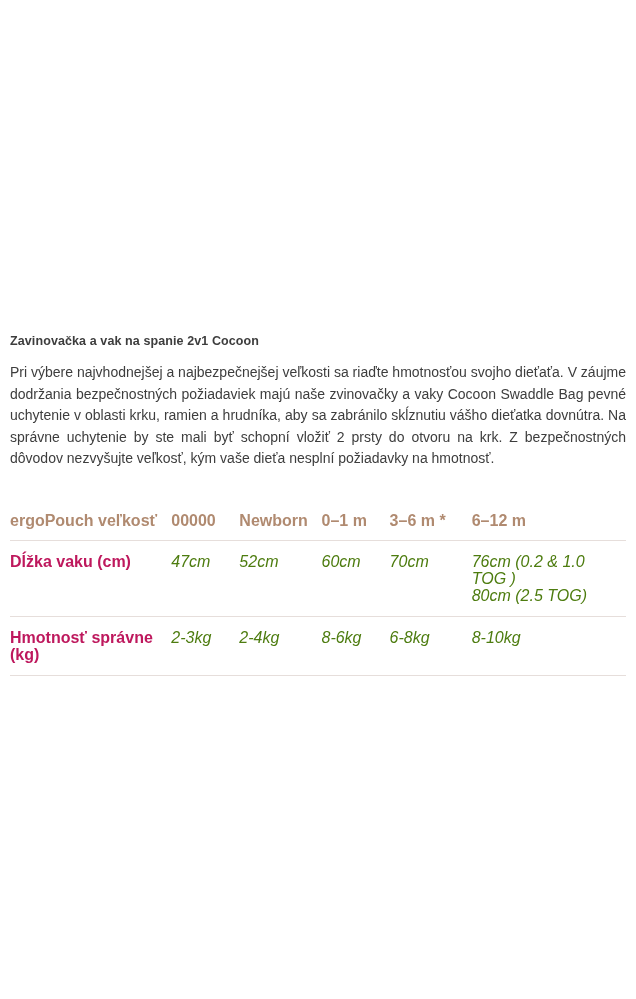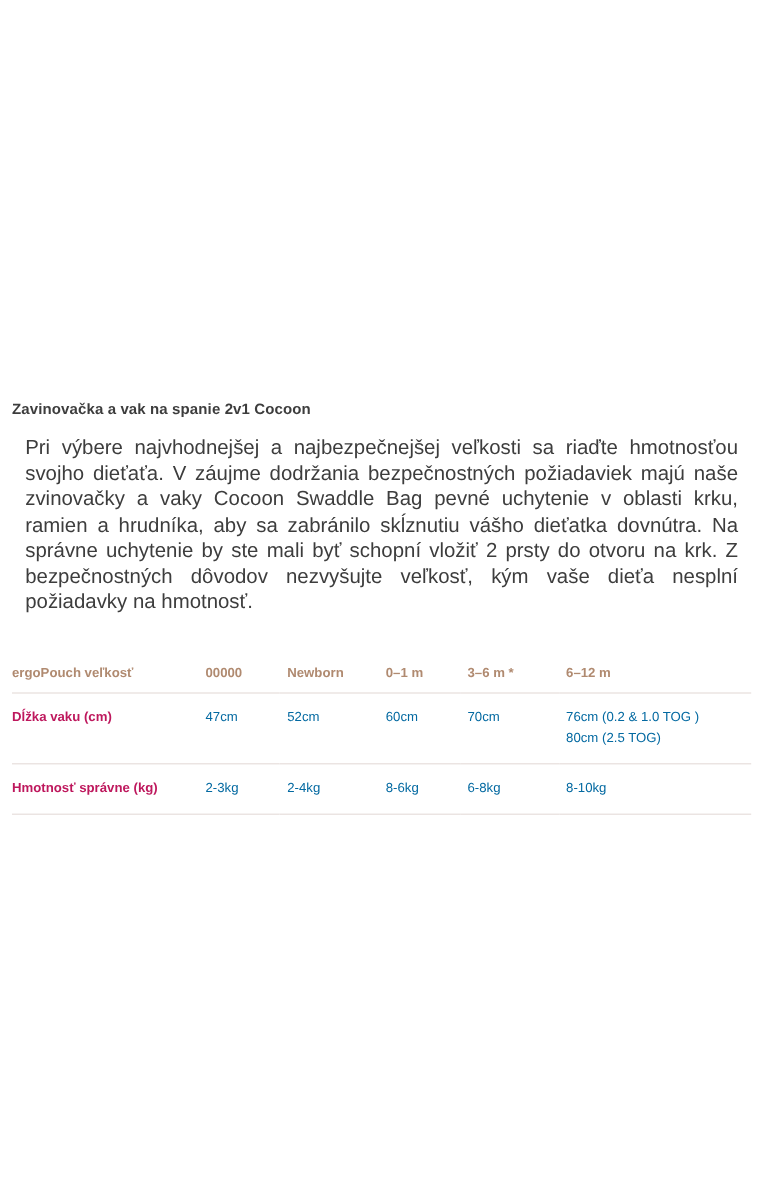--- a/index.html
+++ b/index.html
@@ -29,55 +29,56 @@
     width: 616px;
   }
   .section-title {
     font-size: 12.5px;
     font-weight: bold;
     color: #3d3d3d;
     margin: 0 0 14px 0;
     letter-spacing: 0.1px;
   }
   .intro {
-    font-size: 17px;
+    font-size: 14px;
     line-height: 21.5px;
     color: #3d3d3d;
     text-align: justify;
-    margin: 11px;
+    margin: 0;
   }
   table.size-table {
     margin-top: 30px;
     border-collapse: collapse;
     width: 616px;
     table-layout: fixed;
   }
   table.size-table th,
   table.size-table td {
     text-align: left;
     vertical-align: top;
     padding: 12px 6px 12px 6px;
-    font-size: 11px;
+    font-size: 16px;
     border-bottom: 1px solid #e6dedb;
   }
   table.size-table thead th {
     color: #b08a70;
     font-weight: bold;
     border-bottom: 1px solid #e6dedb;
     padding-bottom: 10px;
   }
   table.size-table tbody th {
     color: #be185d;
     font-weight: bold;
     line-height: 17px;
   }
   table.size-table tbody td {
-    color: #0369a1;
+    color: #4d7c0f;
     font-weight: normal;
     line-height: 17px;
+    font-style: italic;
   }
   table.size-table tr > *:first-child {
     padding-left: 0;
   }
   .col-label { width: 155px; }
   .col-0 { width: 68px; }
   .col-1 { width: 82px; }
   .col-2 { width: 68px; }
   .col-3 { width: 82px; }
   .col-4 { width: 160px; }

